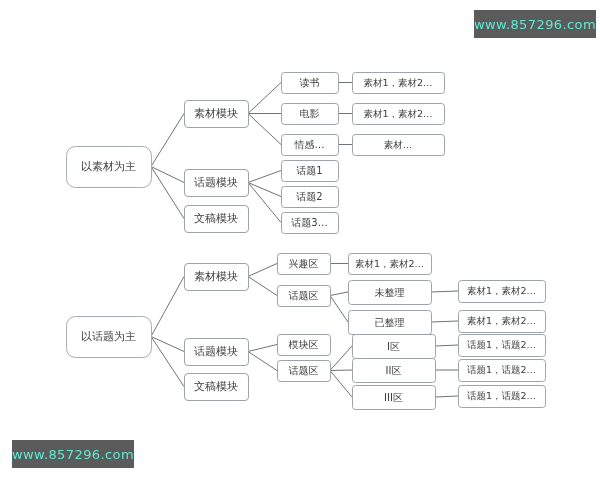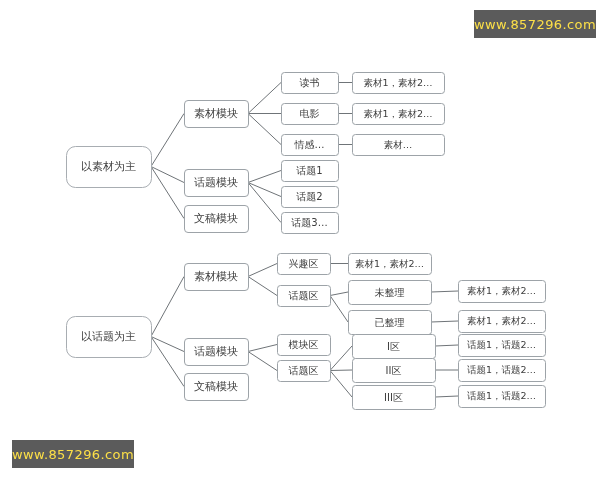--- a/index.html
+++ b/index.html
@@ -36,21 +36,21 @@
     dominant-baseline: middle;
   }
   .link {
     stroke: #6f7478;
     stroke-width: 1;
     fill: none;
   }
   .watermark {
     position: absolute;
     background: #5b5b5b;
-    color: #fde047;
+    color: #5eead4;
     font-family: "DejaVu Sans", "Liberation Sans", sans-serif;
     letter-spacing: 0.4px;
     display: flex;
     align-items: center;
     justify-content: center;
   }
   #wm-top {
     right: 4px;
     top: 10px;
     width: 122px;

